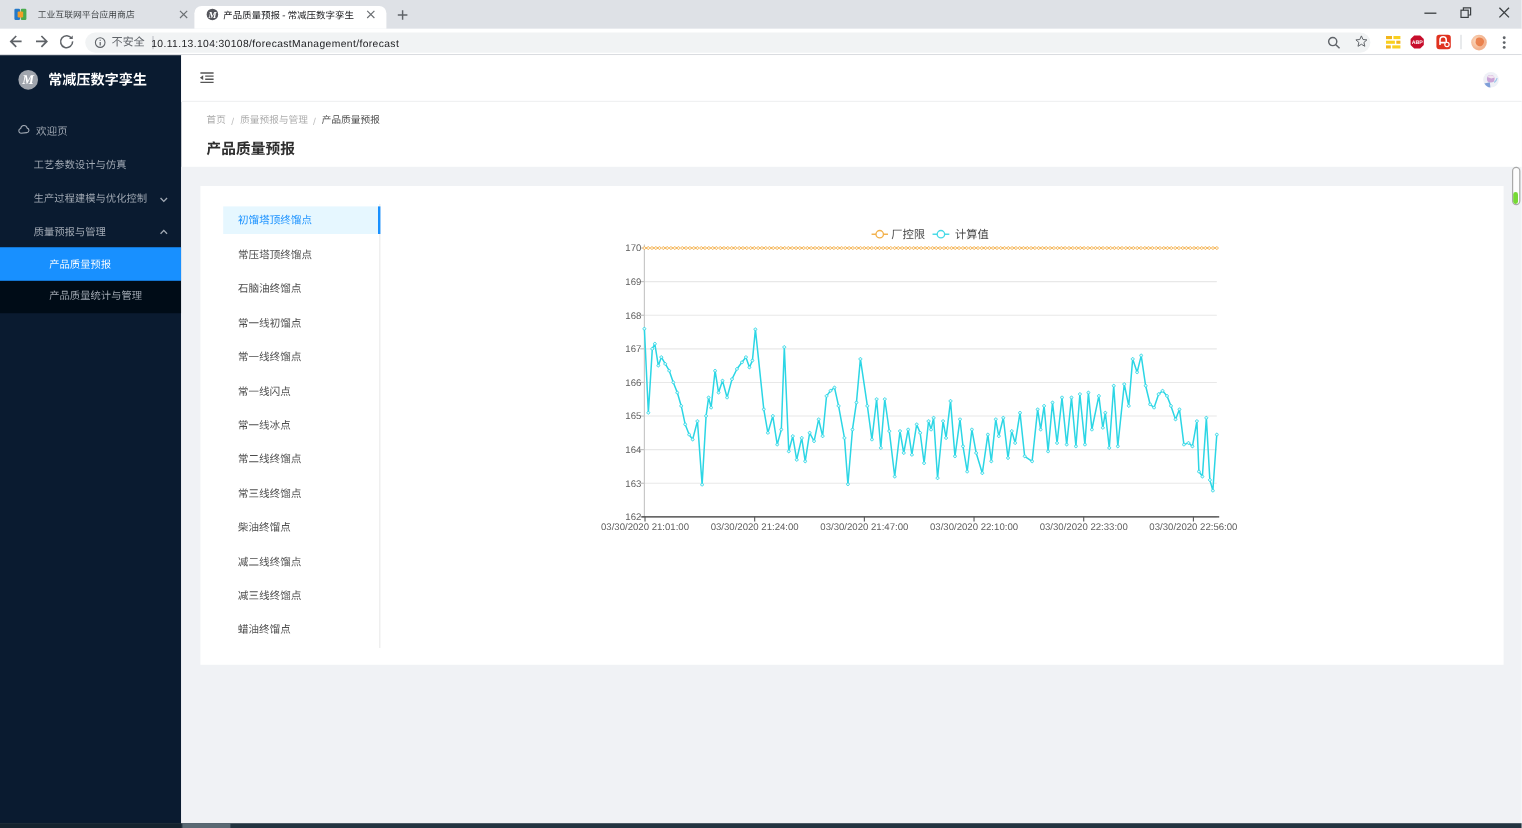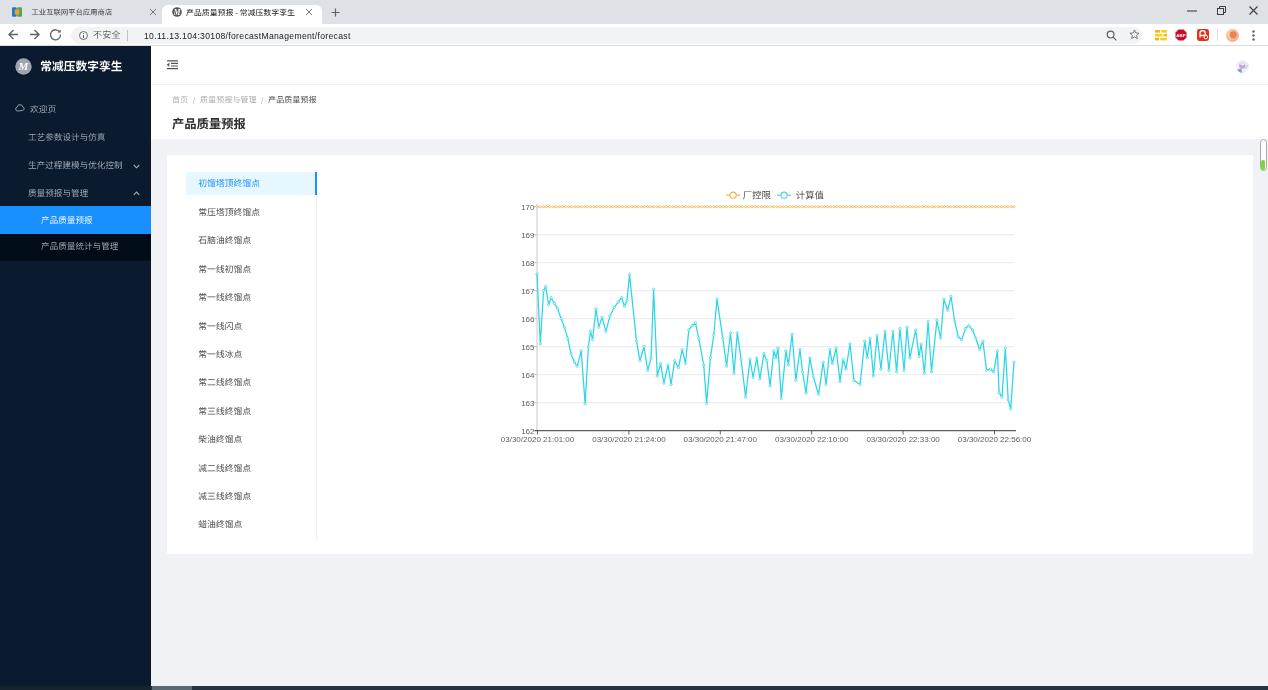--- a/index.html
+++ b/index.html
@@ -54,21 +54,21 @@
   </svg>
 <div class="abs" style="left:71.0px;top:26.5px;width:1071.0px;height:17.0px;background:#f1f3f4;border-radius:8.5px"></div>
 <svg class="abs" style="left:79px;top:30.5px" width="9" height="9" viewBox="0 0 9 9">
     <circle cx="4.5" cy="4.5" r="4" fill="none" stroke="#5f6368" stroke-width="0.9"></circle>
     <path d="M4.5 2.1V2.9M4.5 4V7" stroke="#5f6368" stroke-width="1"></path>
   </svg>
 <svg style="position:absolute;left:93.4px;top:28.4px;overflow:visible" width="30" height="13" viewBox="0 -9.75 30 12.51">
     <path fill="#5f6368" d="M5.1 -4.4C6.2 -3.7 7.6 -2.6 8.3 -1.9L8.8 -2.4C8.1 -3.1 6.7 -4.1 5.7 -4.8ZM0.6 -7.1V-6.4H4.7C3.8 -4.8 2.2 -3.2 0.4 -2.3C0.6 -2.2 0.8 -1.9 0.9 -1.7C2.2 -2.4 3.3 -3.4 4.2 -4.4V0.7H5V-5.4C5.2 -5.7 5.4 -6 5.6 -6.4H8.6V-7.1Z M13 -7.6C13.2 -7.3 13.3 -7 13.4 -6.7H10.1V-4.8H10.7V-6H16.8V-4.8H17.6V-6.7H14.3C14.1 -7 13.9 -7.4 13.7 -7.7ZM15.2 -3.5C14.9 -2.7 14.5 -2.1 14 -1.6C13.4 -1.9 12.7 -2.1 12.1 -2.4C12.3 -2.7 12.5 -3.1 12.8 -3.5ZM12 -3.5C11.6 -2.9 11.3 -2.4 11 -2.1C11.7 -1.8 12.6 -1.5 13.4 -1.1C12.5 -0.6 11.4 -0.2 10 0.1C10.1 0.2 10.3 0.5 10.4 0.7C11.9 0.4 13.1 -0.1 14.1 -0.8C15.3 -0.3 16.4 0.2 17 0.7L17.6 0.1C16.9 -0.4 15.9 -0.9 14.7 -1.4C15.3 -1.9 15.7 -2.6 16 -3.5H17.8V-4.1H13.2C13.4 -4.6 13.6 -5.1 13.8 -5.5L13.1 -5.6C12.9 -5.2 12.6 -4.6 12.3 -4.1H9.8V-3.5Z M22.9 -7.8C22 -6.4 20.3 -5 18.6 -4.3C18.8 -4.1 19 -3.9 19.1 -3.7C19.5 -3.9 19.9 -4.1 20.2 -4.3V-3.7H22.6V-2.3H20.3V-1.7H22.6V-0.1H19.1V0.5H26.9V-0.1H23.4V-1.7H25.8V-2.3H23.4V-3.7H25.8V-4.3C26.2 -4.1 26.5 -3.9 26.9 -3.7C27 -3.9 27.2 -4.1 27.4 -4.2C25.9 -5 24.5 -6 23.4 -7.3L23.5 -7.5ZM20.2 -4.3C21.3 -5 22.2 -5.9 23 -6.8C23.9 -5.8 24.8 -5 25.8 -4.3Z"></path>
   </svg>
 <div class="abs" style="left:126.8px;top:29.5px;width:1.0px;height:11.0px;background:#c0c4c8"></div>
-<div class="abs" style="left:144px;top:30.7px;font-size:8.6px;color:#202124;white-space:nowrap;letter-spacing:0.32px">10.11.13.104:30108/forecastManagement/forecast</div>
+<div class="abs" style="left:126px;top:30.7px;font-size:8.6px;color:#202124;white-space:nowrap;letter-spacing:0.32px">10.11.13.104:30108/forecastManagement/forecast</div>
 <svg class="abs" style="left:1106px;top:29.5px" width="11" height="11" viewBox="0 0 11 11">
     <circle cx="4.6" cy="4.6" r="3.4" fill="none" stroke="#5f6368" stroke-width="1.2"></circle>
     <path d="M7.2 7.2L10.3 10.3" stroke="#5f6368" stroke-width="1.2"></path>
   </svg>
 <svg class="abs" style="left:1128.5px;top:29px" width="11" height="11" viewBox="0 0 24 24">
     <path d="M12 2l2.9 6.6 7.1.6-5.4 4.7 1.6 7L12 17.2 5.8 20.9l1.6-7L2 9.2l7.1-.6z" fill="none" stroke="#5f6368" stroke-width="1.8"></path>
   </svg>
 <svg class="abs" style="left:1154.5px;top:29.5px" width="12" height="11" viewBox="0 0 12 11">
 <rect x="0" y="0" width="5" height="2.6" fill="#f3b61b"></rect>
     <rect x="6.2" y="0" width="5.8" height="2.6" fill="#f9d01f"></rect>

